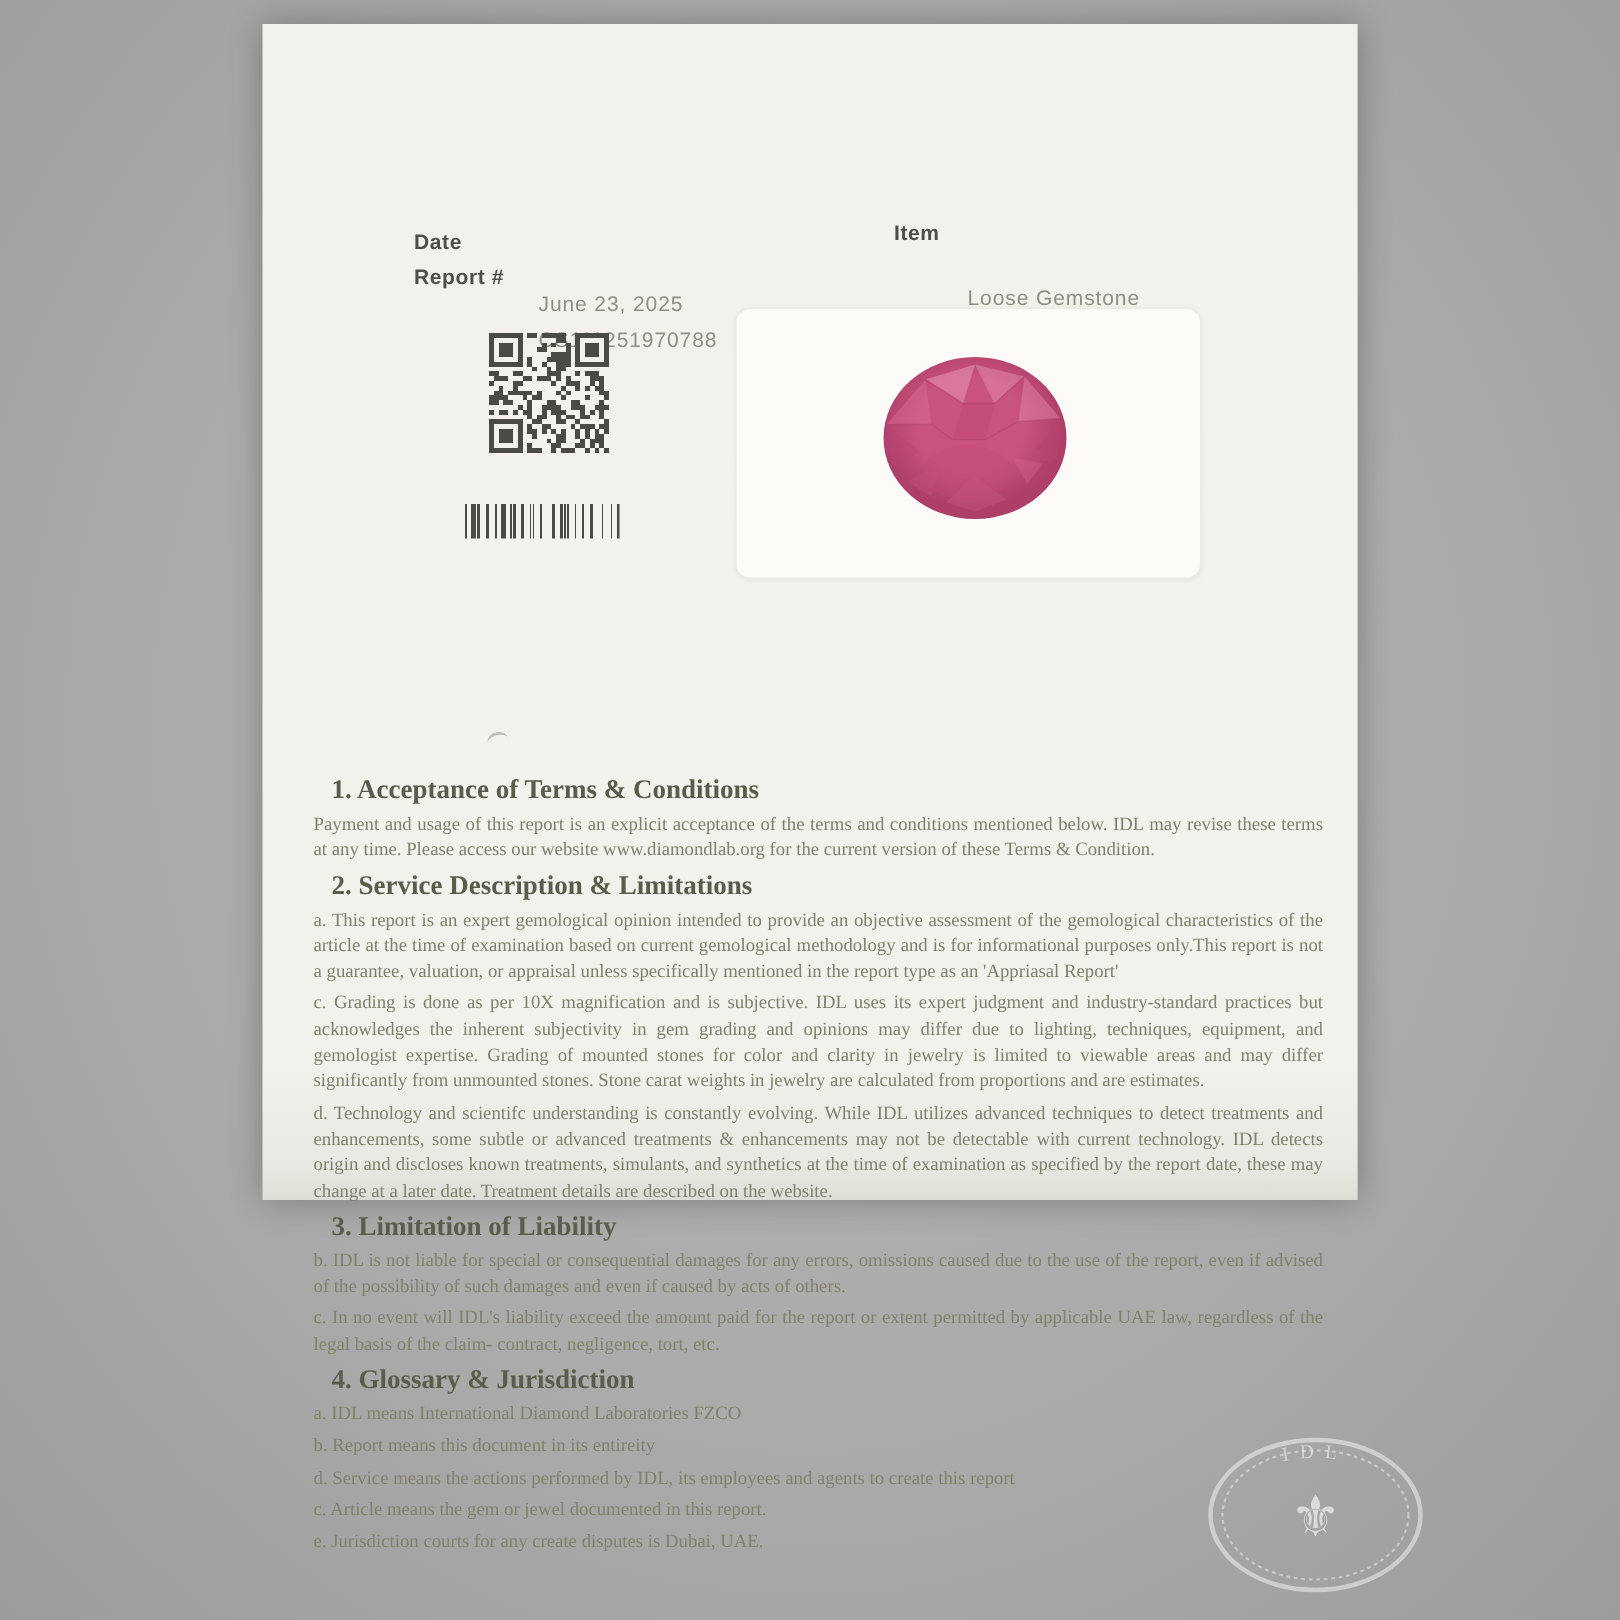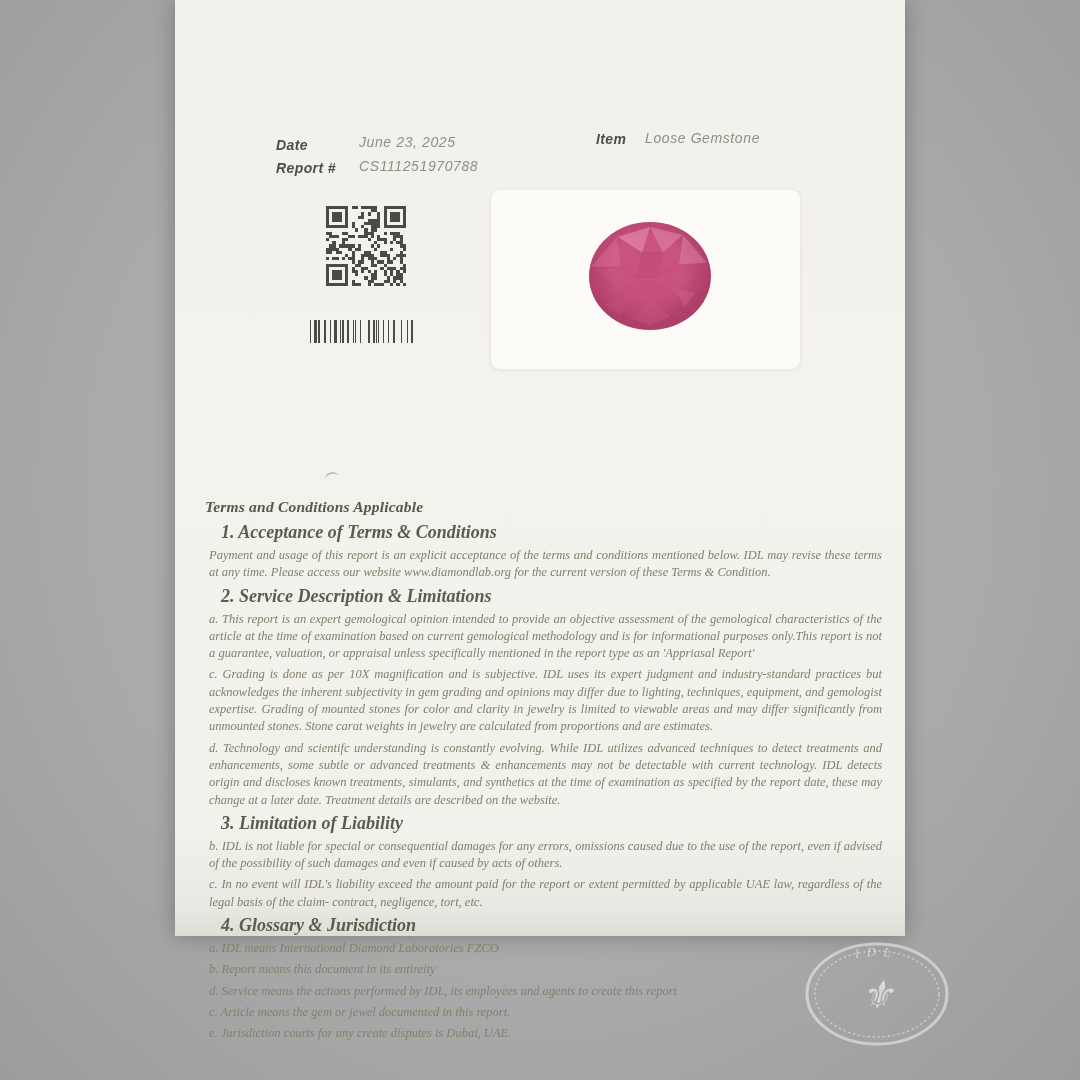--- a/index.html
+++ b/index.html
@@ -1,26 +1,26 @@
 <!DOCTYPE html>
 <html><head>
 <meta charset="utf-8">
 <style>
   html,body{margin:0;padding:0;}
   body{width:1080px;height:1080px;position:relative;overflow:hidden;
        font-family:"Liberation Serif", serif;
        background:radial-gradient(ellipse at 50% 45%, #b3b3b3 0%, #ababab 55%, #9c9c9c 100%);}
-  .paper{position:absolute;left:175px;top:0;width:730px;height:936px;
+  .paper{position:absolute;left:175px;top:16px;width:730px;height:784px;
          background:linear-gradient(180deg,#f1f0eb 0%, #f3f2ed 40%, #f2f1ec 88%, #e9e8e2 97%, #dddcd5 100%);
-         box-shadow:0 0 22px rgba(0,0,0,0.28);font-style:italic;}
+         box-shadow:0 0 22px rgba(0,0,0,0.28);}
   
   .hdr-label{position:absolute;font-family:"Liberation Sans", sans-serif;font-weight:700;
              font-size:14px;color:#4f4f4a;letter-spacing:.4px;}
   .hdr-value{position:absolute;font-family:"Liberation Sans", sans-serif;font-weight:400;
-             font-size:14px;color:#8f8f86;letter-spacing:.6px;}
+             font-size:14px;color:#8f8f86;letter-spacing:.6px;margin-top:44px;}
   #lbl-date{left:101px;top:137px;}
   #val-date{left:184px;top:134px;}
   #lbl-report{left:101px;top:160px;}
   #val-report{left:184px;top:158px;}
   #lbl-item{left:421px;top:131px;text-align:center;}
   #val-item{left:470px;top:130px;}
   
   .qr{position:absolute;left:151px;top:206px;width:80px;height:80px;}
   .barcode{position:absolute;left:128px;top:320px;width:110px;height:23px;}
   
@@ -309,21 +309,20 @@
       <polygon points="98,88 108,74 88,70" fill="#d4638d" opacity="0.4"></polygon>
       <ellipse cx="58" cy="80" rx="30" ry="18" fill="#c14b76" opacity="0.35"></ellipse>
       <path d="M30,18 L55,34 L76,34 L96,16" fill="none" stroke="#9e3560" stroke-width="1" opacity="0.35"></path>
       <path d="M4,48 L34,48 L48,58 L70,58 L92,46 L120,44" fill="none" stroke="#9e3560" stroke-width="1" opacity="0.3"></path>
     </svg>
   </div>
 
   <div class="pen-mark"></div>
 
   <div class="terms">
-    <div class="t-title">Terms and Conditions Applicable</div>
     <div>
         <div class="t-head">1. Acceptance of Terms &amp; Conditions</div>
         <div class="t-para">Payment and usage of this report is an explicit acceptance of the terms and conditions mentioned below.  IDL may revise these terms at any time. Please access our website www.diamondlab.org for the current version of these Terms &amp; Condition.</div>
         <div class="t-head">2. Service Description &amp; Limitations</div>
         <div class="t-para">a. This report is an expert gemological opinion intended to provide an objective assessment of the gemological characteristics of the article at the time of examination based on current gemological methodology and is for informational purposes only.This report is not a guarantee, valuation, or appraisal unless specifically mentioned in the report type as an 'Appriasal Report'</div>
         <div class="t-para">c. Grading is done as per 10X magnification and is subjective. IDL uses its expert judgment and industry-standard practices but acknowledges the inherent subjectivity in gem grading and opinions may differ due to lighting, techniques, equipment, and gemologist expertise. Grading of mounted stones for color and clarity in jewelry is limited to viewable areas and may differ significantly from unmounted stones. Stone carat weights in jewelry are calculated from proportions and are estimates.</div>
         <div class="t-para">d. Technology and scientifc understanding is constantly evolving. While IDL utilizes advanced techniques to detect treatments and enhancements, some subtle or advanced treatments &amp; enhancements may not be detectable with current technology. IDL detects origin and discloses known treatments, simulants, and synthetics at the time of examination as specified by the report date, these may change at a later date. Treatment details are described on the website.</div>
         <div class="t-head">3. Limitation of Liability</div>
         <div class="t-para">b. IDL is not liable for special or consequential damages for any errors, omissions caused due to the use of the report, even if advised of the possibility of such damages and even if caused by acts of others.</div>
         <div class="t-para">c. In no event will IDL's liability exceed the amount paid for the report or extent permitted by applicable UAE law, regardless of the legal basis of the claim- contract, negligence, tort, etc.</div>

